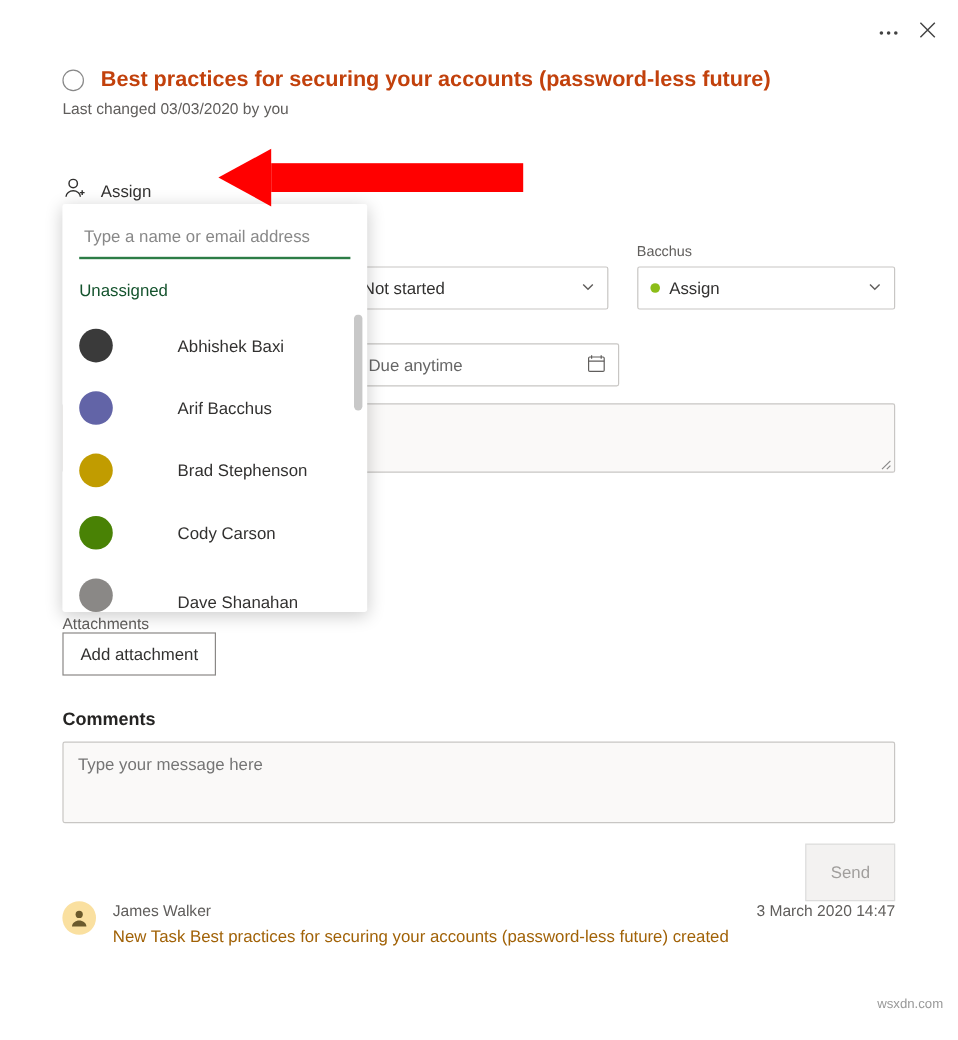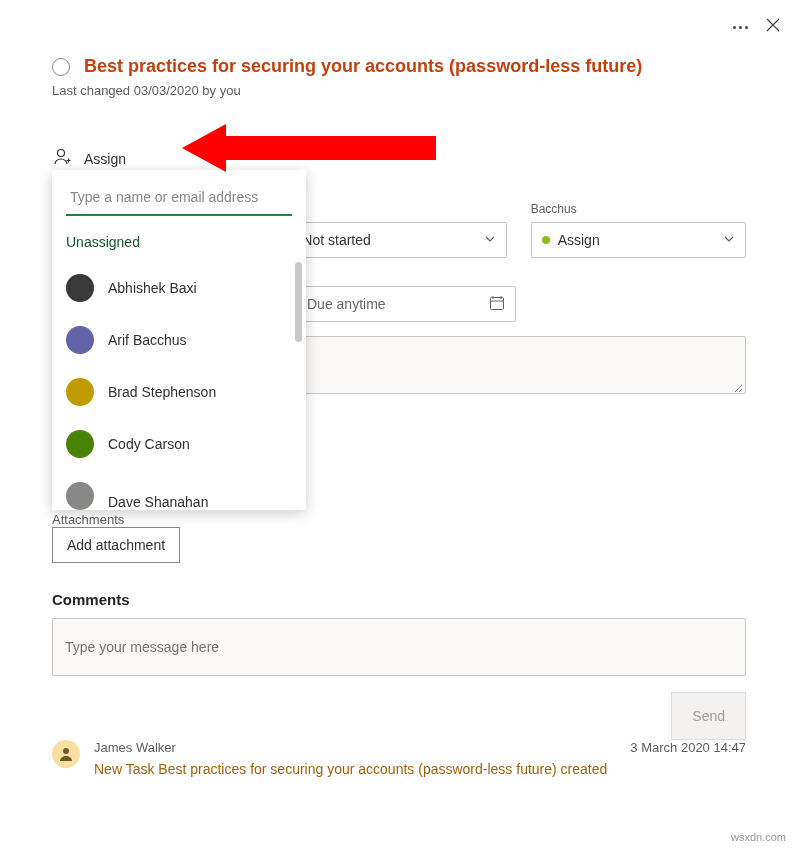--- a/index.html
+++ b/index.html
@@ -27,21 +27,21 @@
     
     .assign-dropdown { position: absolute; left: 52px; top: 170px; width: 254px; background: #fff; box-shadow: 0 3px 14px rgba(0,0,0,0.2); border-radius: 2px; z-index: 10; padding-top: 10px; }
     .search-wrap { padding: 0 14px 10px; }
     .search-input { width: 100%; height: 36px; border: none; border-bottom: 2px solid #2d7d46; font-size: 14px; padding: 2px 4px; outline: none; color: #666; }
     .search-input::placeholder { color: #888; }
     .dropdown-section-label { padding: 8px 14px 12px; font-size: 14px; font-weight: 400; color: #14532d; }
     .people-list { position: relative; max-height: 254px; overflow: hidden; }
     .scrollbar { position: absolute; right: 4px; top: 0; width: 7px; height: 80px; background: #c8c8c8; border-radius: 4px; }
     .person-row { display: flex; align-items: center; gap: 14px; padding: 12px 14px; cursor: pointer; }
     .avatar { width: 28px; height: 28px; border-radius: 50%; flex-shrink: 0; }
-    .person-name { font-size: 14px; color: #323130; }
+    .person-name { font-size: 14px; color: #323130; margin-left: 40px; }
     .last-row { padding-bottom: 0; align-items: flex-end; }
     
     .form-grid { margin-top: 28px; display: flex; gap: 24px; }
     .form-col { flex: 1; }
     .field-label { font-size: 12px; color: #605e5c; margin-bottom: 6px; }
     .select-box { height: 36px; border: 1px solid #c8c6c4; border-radius: 2px; display: flex; align-items: center; padding: 0 10px; justify-content: space-between; font-size: 14px; color: #323130; background: #fff; }
     .select-box.hidden { visibility: hidden; }
     .status-dot { width: 8px; height: 8px; border-radius: 50%; background: #8cbd18; margin-right: 8px; }
     .select-value { display: flex; align-items: center; }
     .chevron svg { width: 12px; height: 12px; }
@@ -54,21 +54,21 @@
     .notes-box { width: 694px; height: 58px; border: 1px solid #c8c6c4; border-radius: 2px; background: #faf9f8; position: relative; }
     .resize-handle { position: absolute; bottom: 2px; right: 2px; width: 12px; height: 12px; }
     .resize-handle svg { width: 12px; height: 12px; }
     
     .attachments { margin-top: 118px; }
     .section-label { font-size: 13px; color: #605e5c; }
     .add-attachment-btn { height: 36px; padding: 0 14px; border: 1px solid #8a8886; background: #fff; font-size: 14px; color: #323130; cursor: pointer; }
     
     .comments-section { margin-top: 28px; }
     .comments-title { font-size: 15px; font-weight: 600; color: #252423; margin-bottom: 10px; }
-    .comment-box { width: 100%; height: 58px; border: 1px solid #c8c6c4; border-radius: 2px; background: #faf9f8; padding: 20px 12px; font-size: 14px; color: #c2410c; resize: none; outline: none; }
+    .comment-box { width: 100%; height: 68px; border: 1px solid #c8c6c4; border-radius: 2px; background: #faf9f8; padding: 10px 12px; font-size: 14px; color: #c2410c; resize: none; outline: none; }
     .send-row { display: flex; justify-content: flex-end; margin-top: 12px; }
     .send-btn { height: 48px; padding: 0 20px; border: 1px solid #dcdcdc; background: #f3f2f1; color: #a19f9d; font-size: 14px; cursor: default; }
     
     .activity { display: flex; gap: 14px; }
     .activity-avatar { width: 28px; height: 28px; border-radius: 50%; background: #fae0a0; display: flex; align-items: center; justify-content: center; flex-shrink: 0; }
     .activity-body { flex: 1; }
     .activity-header { display: flex; justify-content: space-between; align-items: center; }
     .activity-author { font-size: 13px; color: #605e5c; }
     .activity-date { font-size: 13px; color: #605e5c; }
     .activity-text { margin-top: 6px; font-size: 14px; color: #a16207; }

